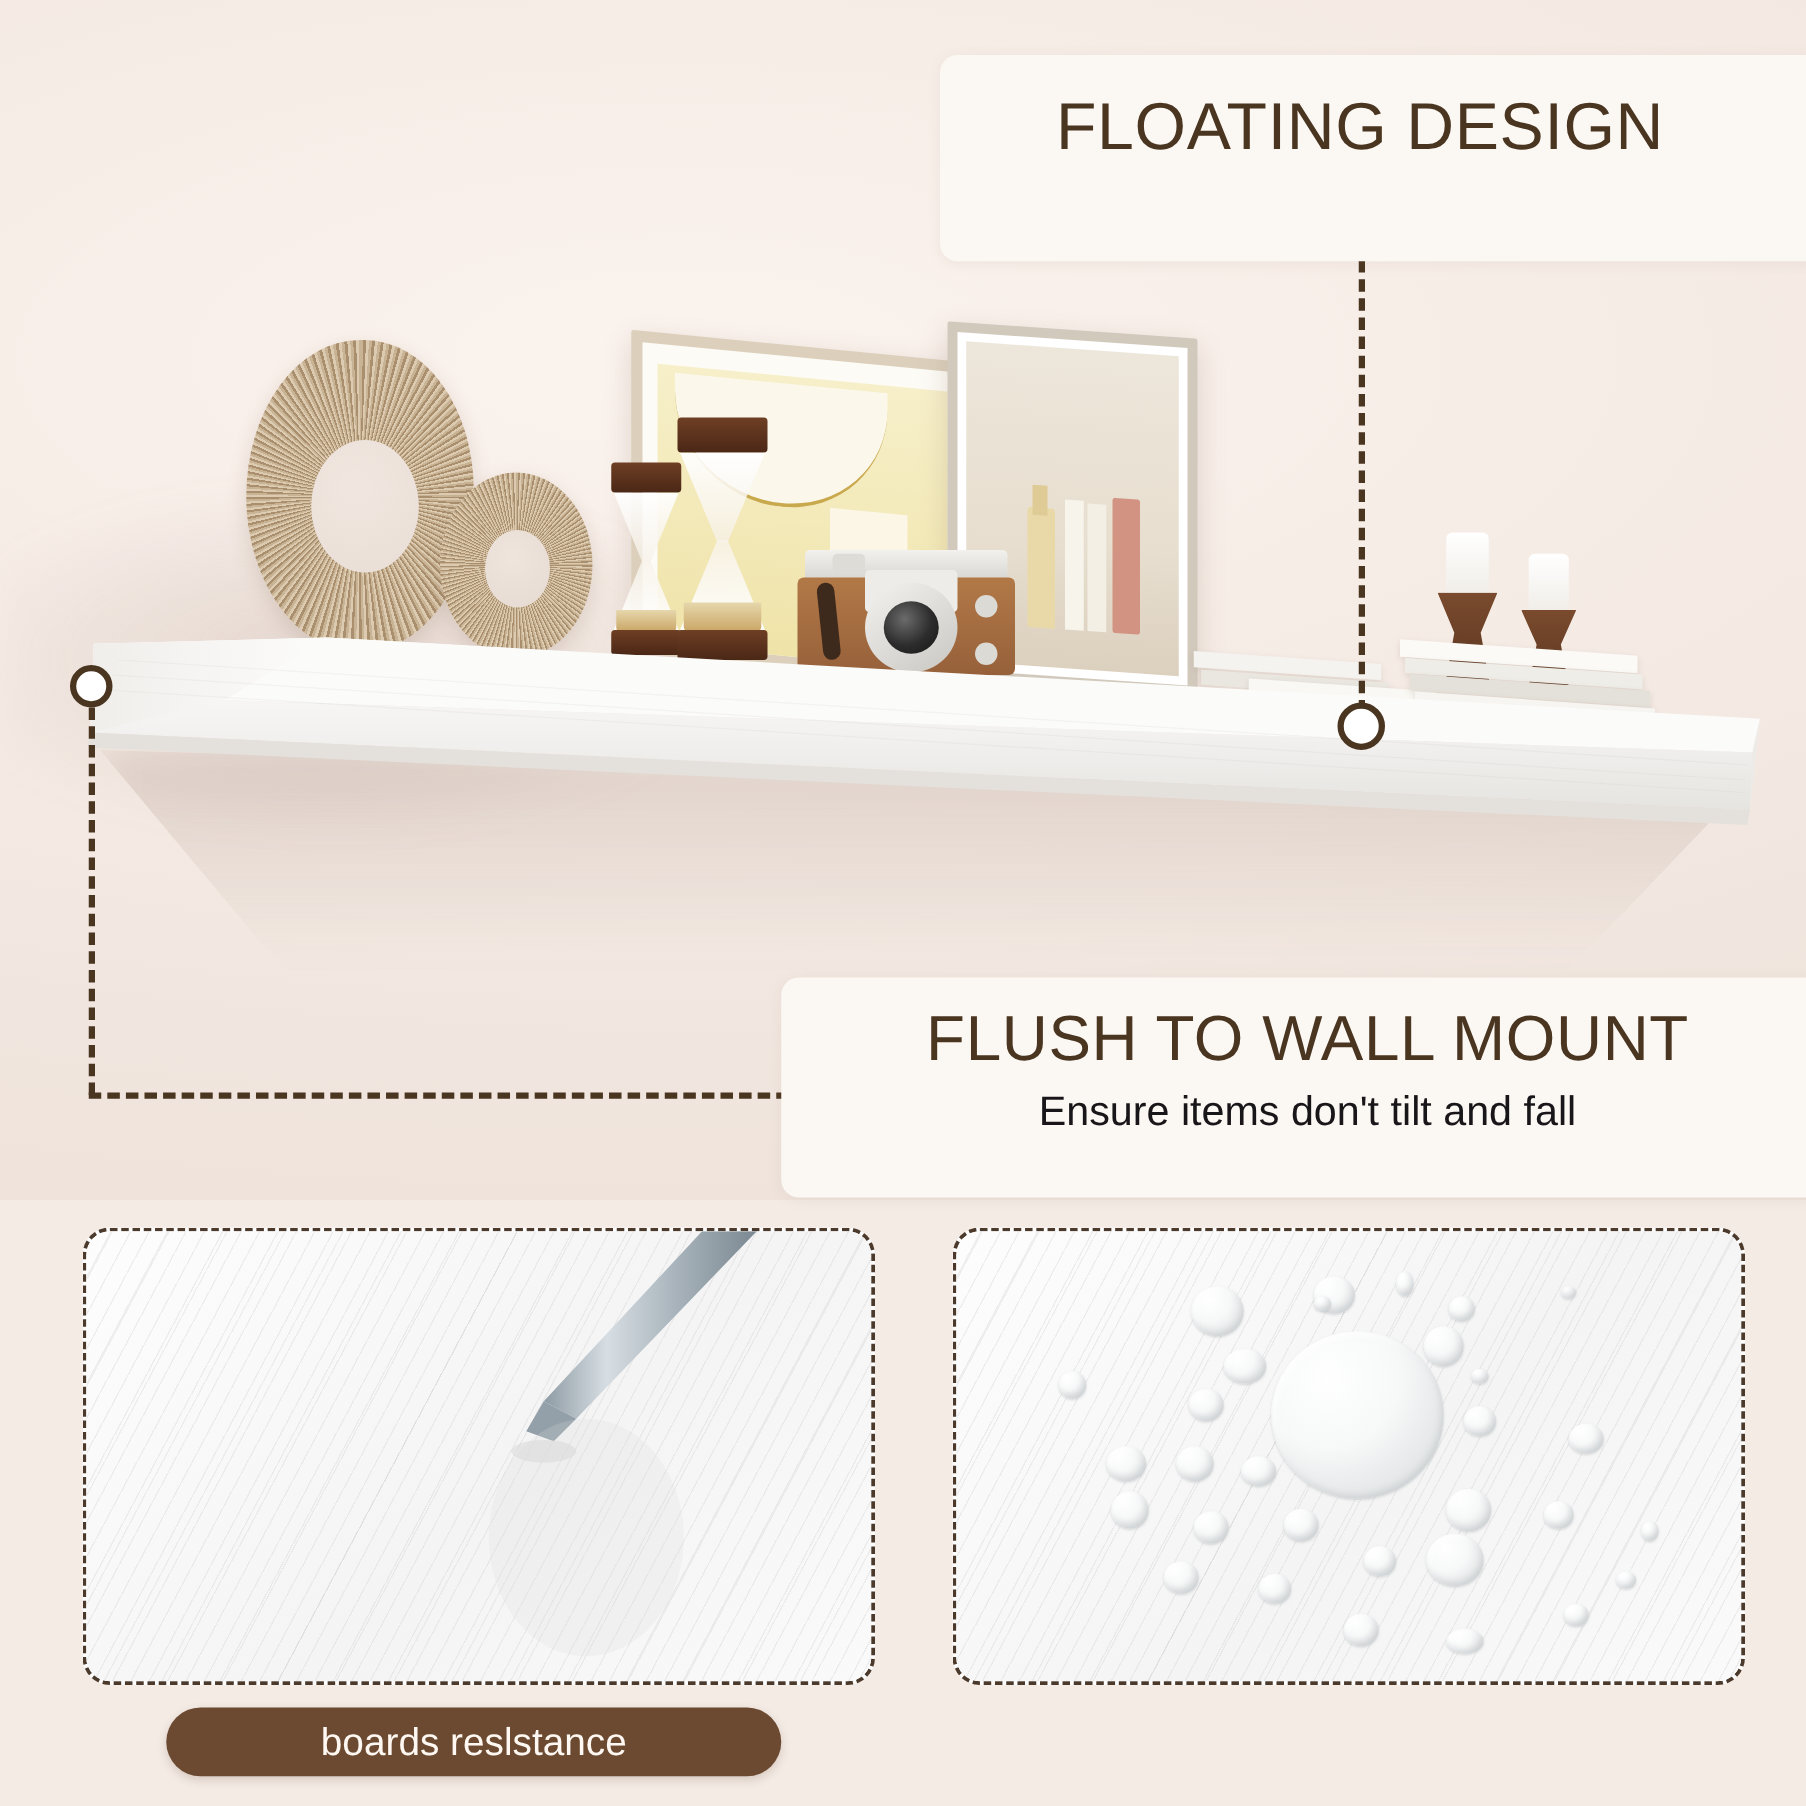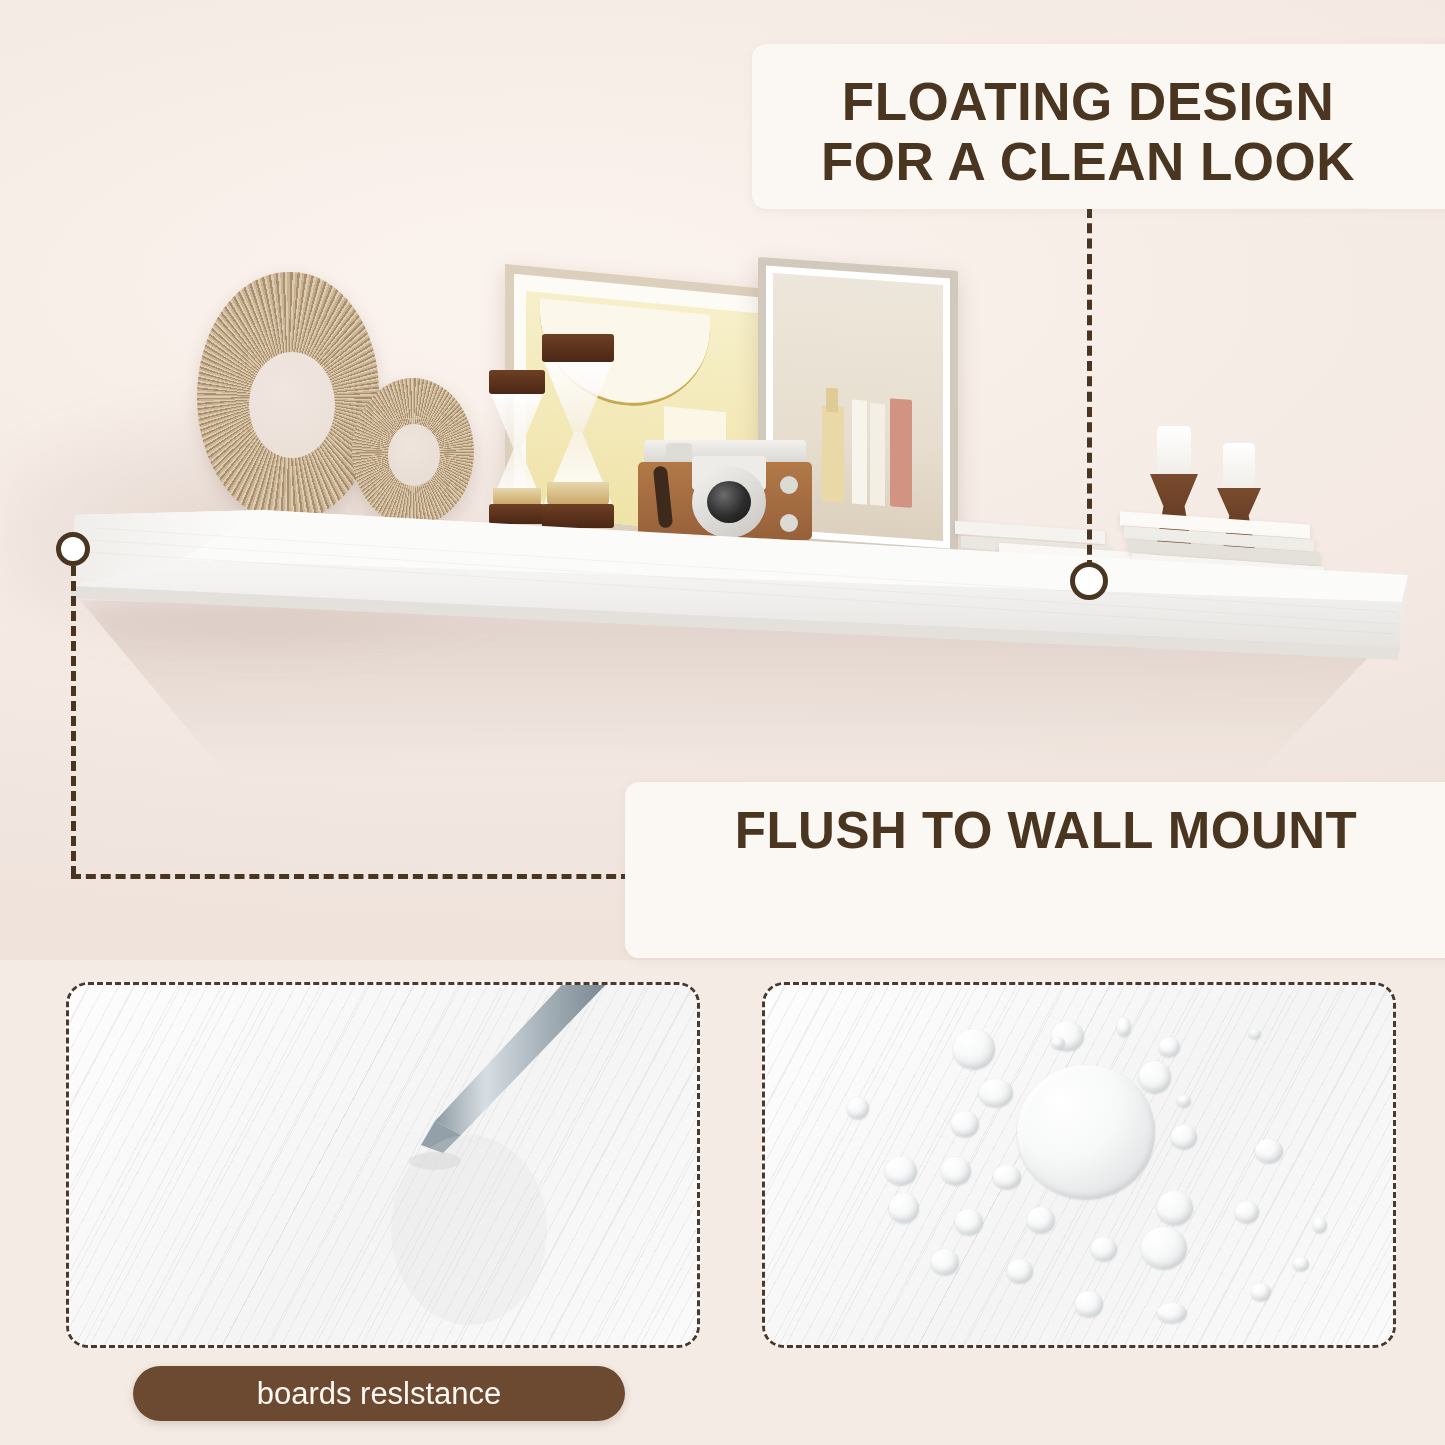--- a/index.html
+++ b/index.html
@@ -70,21 +70,21 @@
   .book{box-shadow:0 2px 5px rgba(150,130,115,.22);}
 
   
   .callout{
     position:absolute;
     background:#FBF7F3;
     box-shadow:0 2px 10px rgba(150,125,110,.10);
   }
   .callout-title{
     color:#4A3520;
-    font-weight:700;
+    font-weight:400;
     letter-spacing:.5px;
     line-height:1.06;
     text-align:center;
     margin:0;
   }
   .callout-sub{
     color:#19161A;
     text-align:center;
     line-height:1.16;
     margin:0;
@@ -275,27 +275,27 @@
   <div class="dash-v" style="left:1087px;top:208px;height:362px;"></div>
   <div class="marker" style="left:1070px;top:562px;width:38px;height:38px;"></div>
 
   <div class="marker" style="left:56px;top:532px;width:34px;height:34px;"></div>
   <div class="dash-v" style="left:71px;top:566px;height:310px;"></div>
   <div class="dash-h" style="left:71px;top:874px;width:560px;"></div>
 
   <div class="callout" style="left:752px;top:44px;width:700px;height:165px;border-radius:14px 0 0 14px;">
     <div style="position:absolute;left:0;right:28px;top:30px;">
       <p class="callout-title" style="font-size:53px;">FLOATING DESIGN</p>
-      <p class="callout-title" style="font-size:53px;margin-top:4px;">FOR A CLEAN LOOK</p>
     </div>
   </div>
 
   <div class="callout" style="left:625px;top:782px;width:828px;height:176px;border-radius:14px 0 0 14px;">
     <div style="position:absolute;left:40px;right:26px;top:22px;">
       <p class="callout-title" style="font-size:51px;">FLUSH TO WALL MOUNT</p>
+      <p class="callout-sub" style="font-size:33px;margin-top:12px;">Ensure items don't tilt and fall</p>
     </div>
   </div>
 
   <div class="panel" style="left:66px;top:982px;width:628px;height:360px;">
     <div class="panel-surface">
       <div class="woodgrain"></div>
 
       <svg viewBox="0 0 628 360" style="position:absolute;inset:0;">
         <defs>
           <linearGradient id="steel" x1="0" y1="0" x2="1" y2="0">

